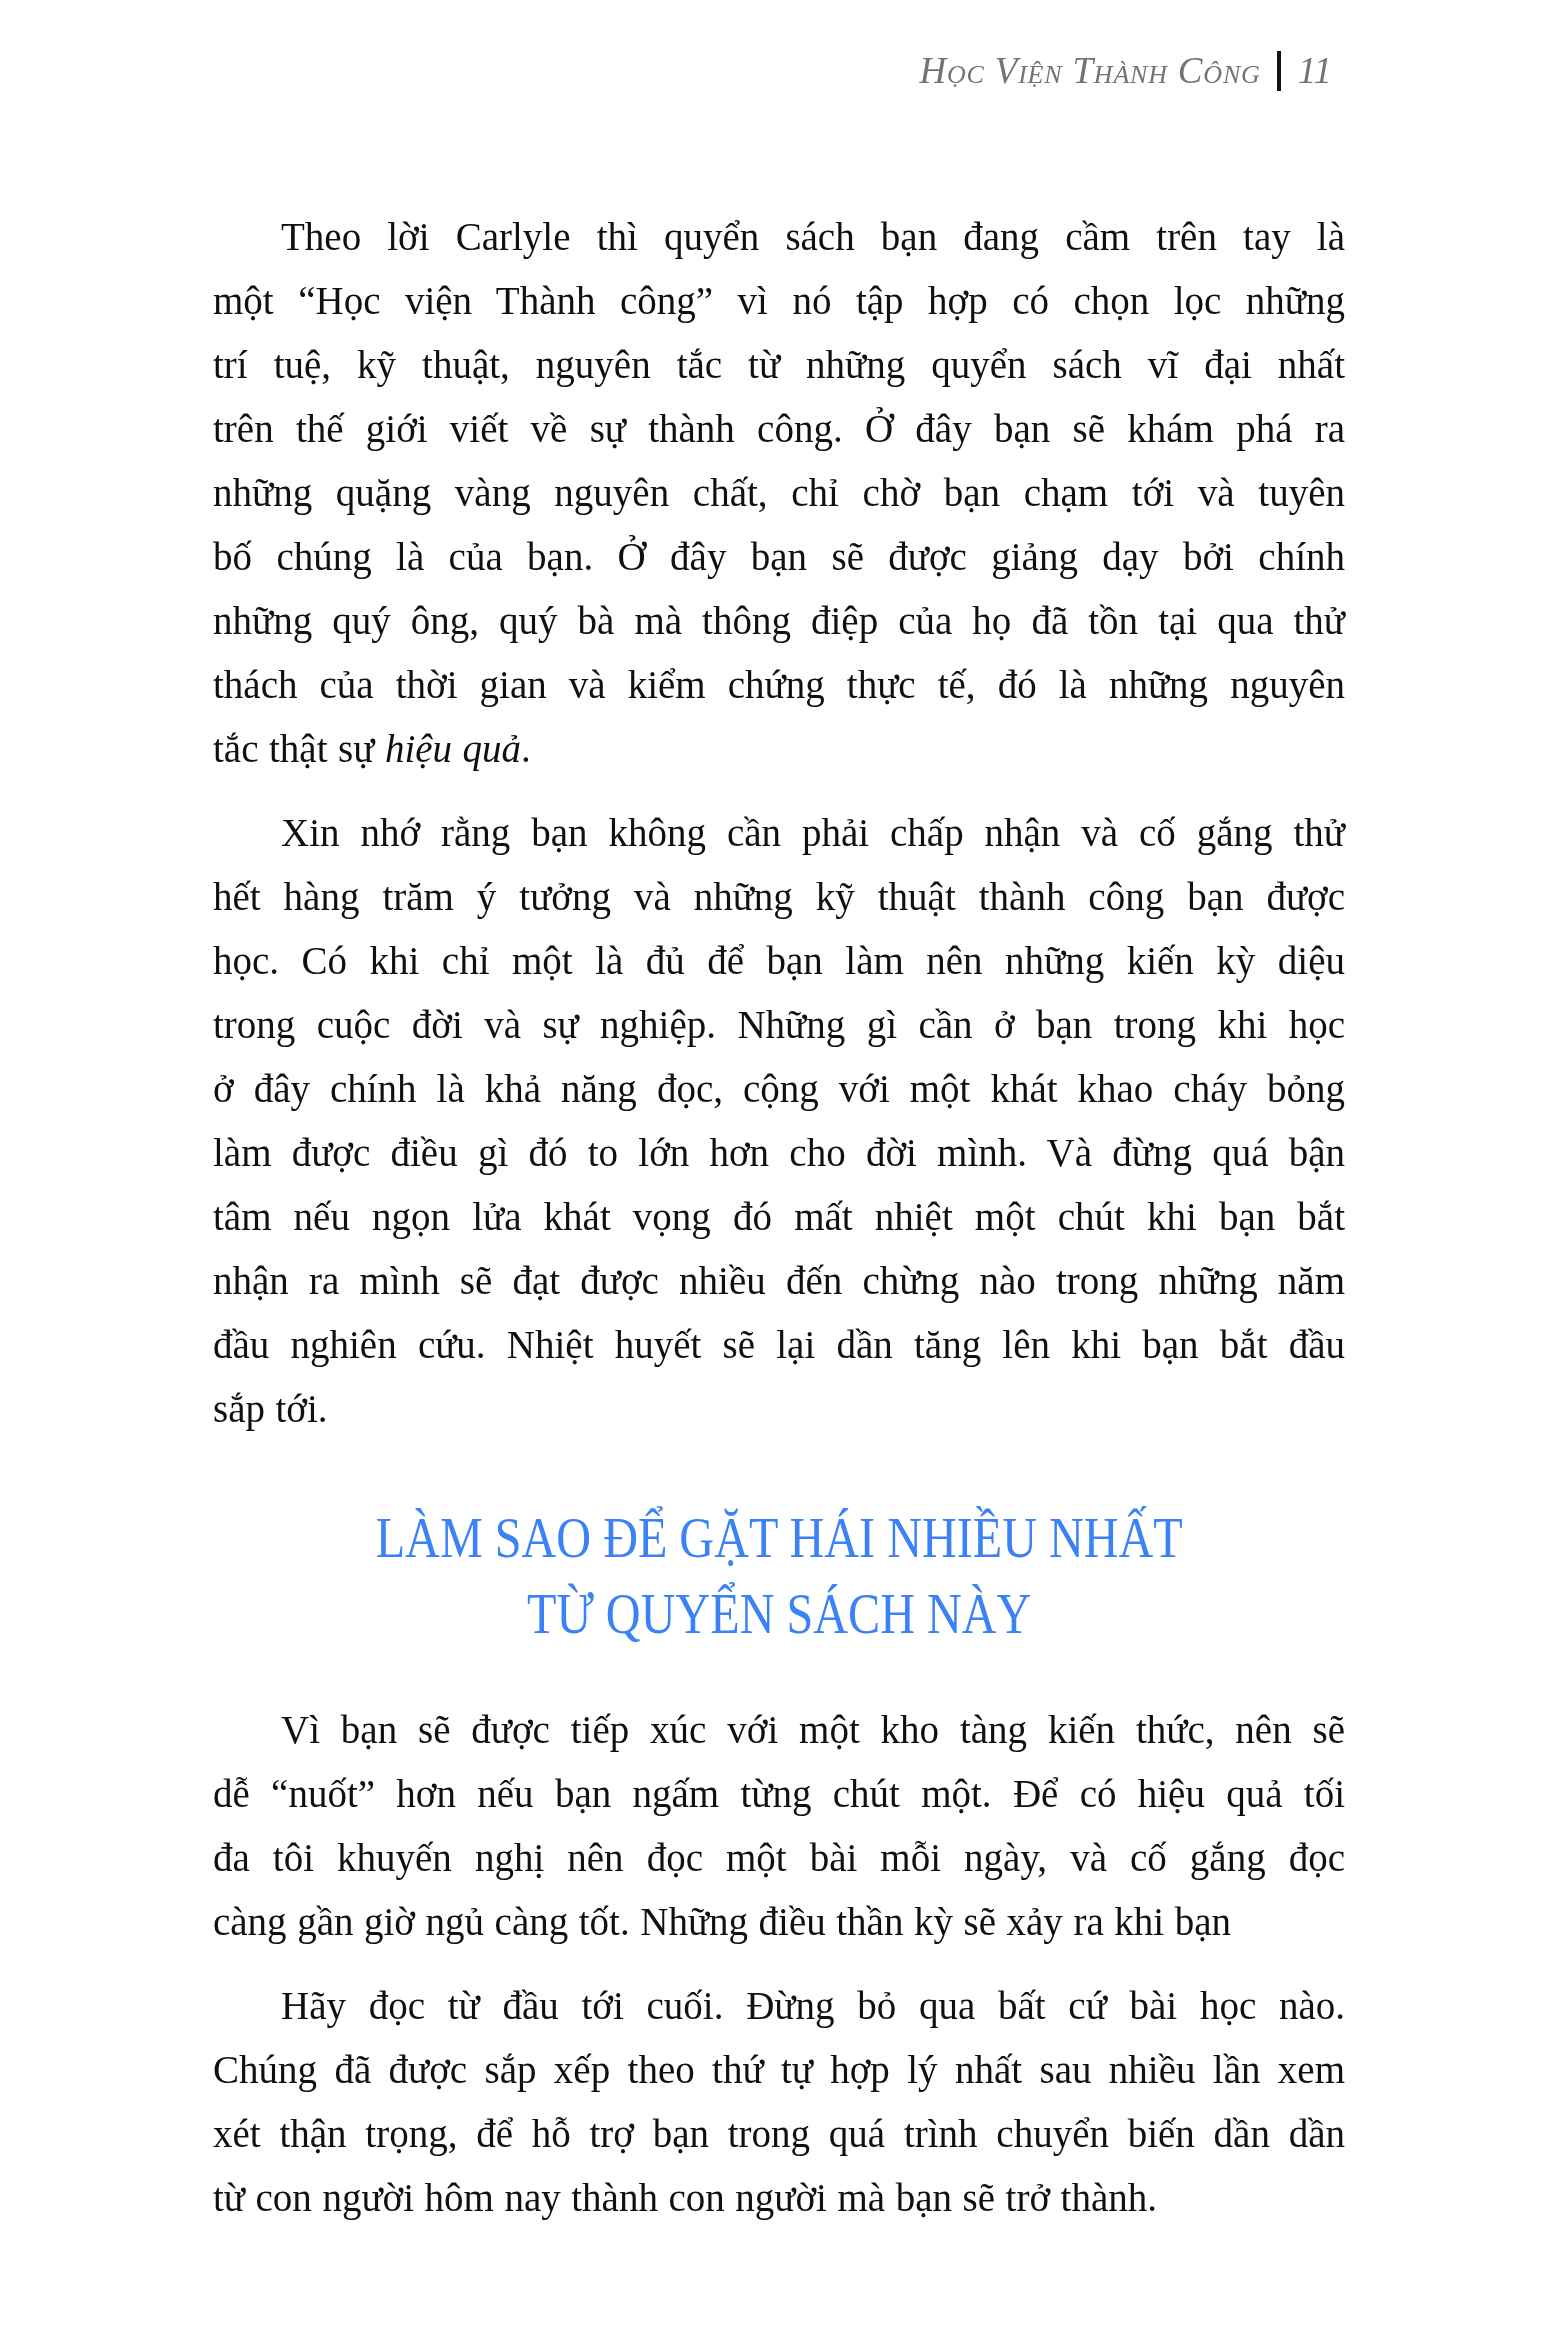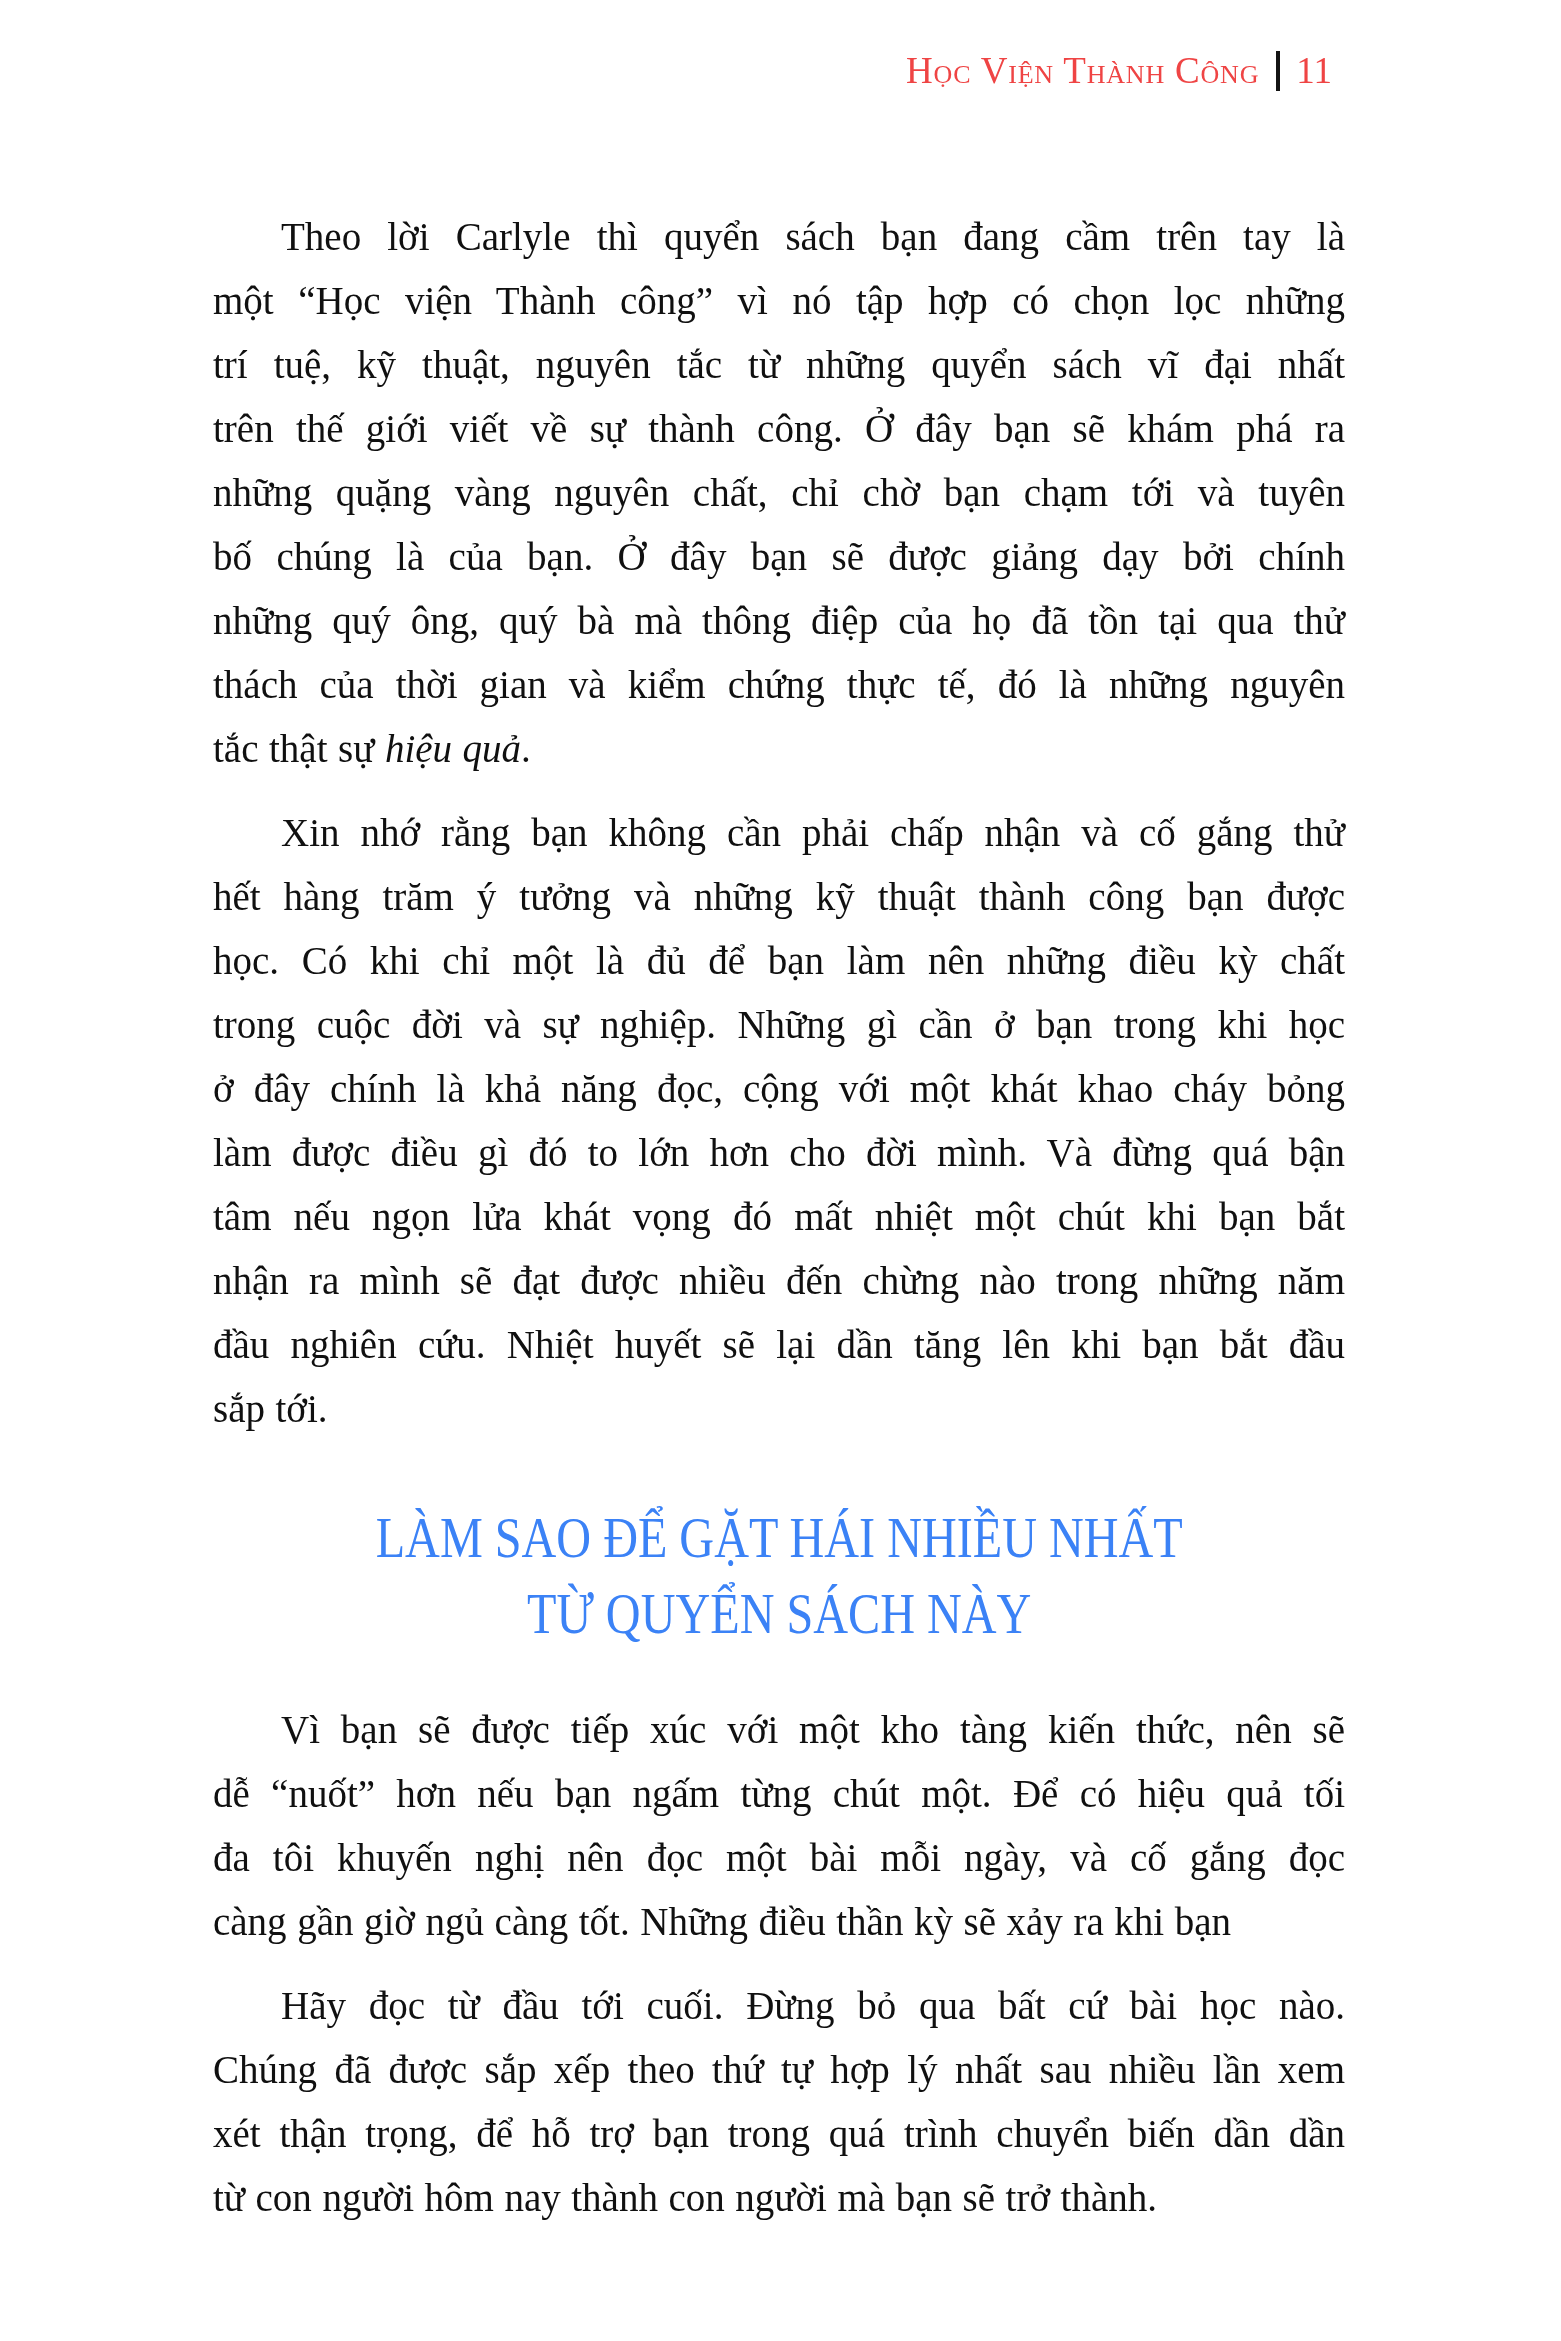--- a/index.html
+++ b/index.html
@@ -16,21 +16,22 @@
     background: #ffffff;
   }
 
   
   .running-header {
     position: absolute;
     top: 50px; right: 229px;
     display: flex;
     align-items: flex-end;
     gap: 16.5px;
-    color: #ef4444;
+    color: #737373;
+    font-style: italic;
   }
   .running-header .book-title {
     font-size: 37px;
     line-height: 41px;
     font-variant: small-caps;
     letter-spacing: 0.8px;
     white-space: nowrap;
   }
   .running-header .sep-bar {
     width: 4.1px; height: 40px;
@@ -96,21 +97,21 @@
           <div class="line">trên thế giới viết về sự thành công. Ở đây bạn sẽ khám phá ra</div>
           <div class="line">những quặng vàng nguyên chất, chỉ chờ bạn chạm tới và tuyên</div>
           <div class="line">bố chúng là của bạn. Ở đây bạn sẽ được giảng dạy bởi chính</div>
           <div class="line">những quý ông, quý bà mà thông điệp của họ đã tồn tại qua thử</div>
           <div class="line">thách của thời gian và kiểm chứng thực tế, đó là những nguyên</div>
           <div class="line last">tắc thật sự <i>hiệu quả</i>.</div>
         </div>
         <div class="paragraph">
           <div class="line first">Xin nhớ rằng bạn không cần phải chấp nhận và cố gắng thử</div>
           <div class="line">hết hàng trăm ý tưởng và những kỹ thuật thành công bạn được</div>
-          <div class="line">học. Có khi chỉ một là đủ để bạn làm nên những điều kỳ chất</div>
+          <div class="line">học. Có khi chỉ một là đủ để bạn làm nên những kiến kỳ diệu</div>
           <div class="line">trong cuộc đời và sự nghiệp. Những gì cần ở bạn trong khi học</div>
           <div class="line">ở đây chính là khả năng đọc, cộng với một khát khao cháy bỏng</div>
           <div class="line">làm được điều gì đó to lớn hơn cho đời mình. Và đừng quá bận</div>
           <div class="line">tâm nếu ngọn lửa khát vọng đó mất nhiệt một chút khi bạn bắt</div>
           <div class="line">nhận ra mình sẽ đạt được nhiều đến chừng nào trong những năm</div>
           <div class="line">đầu nghiên cứu. Nhiệt huyết sẽ lại dần tăng lên khi bạn bắt đầu</div>
           <div class="line last">sắp tới.</div>
         </div>
       </div>
 

